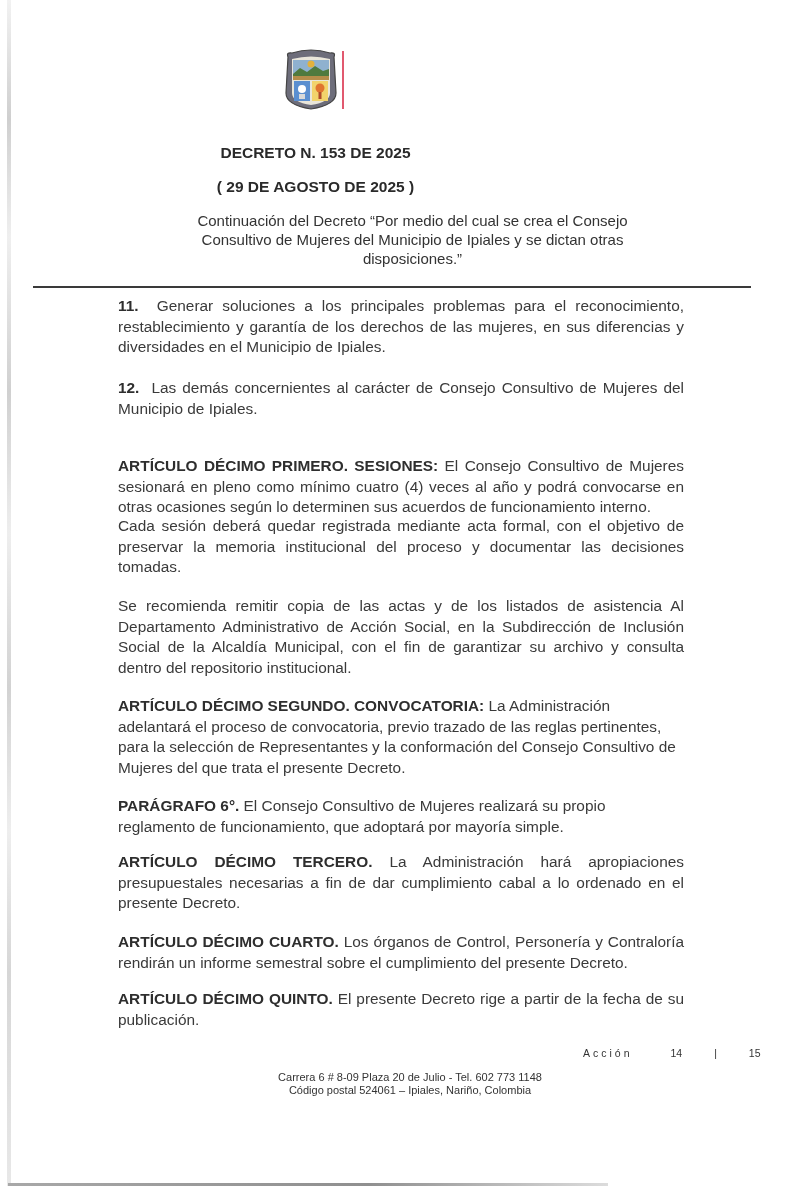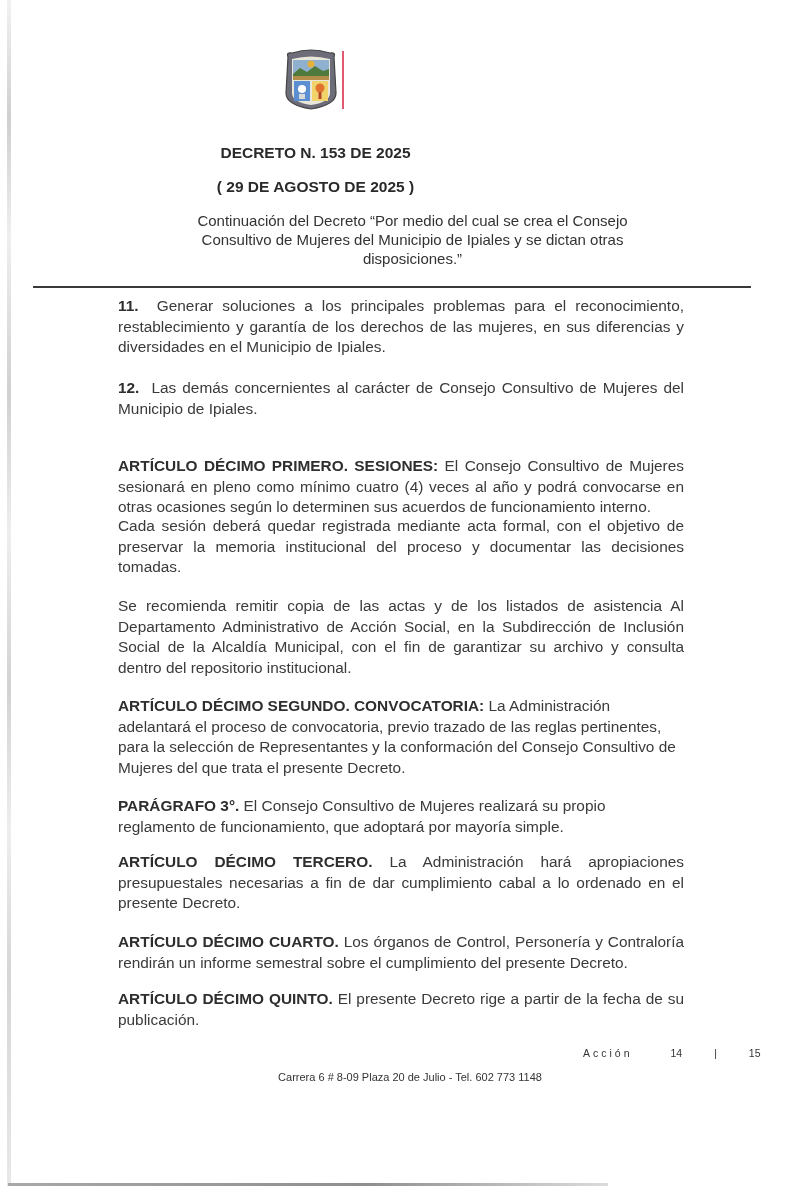--- a/index.html
+++ b/index.html
@@ -81,28 +81,29 @@
 <div class="para" style="top:378px"><b>12.</b><span style="white-space:pre-wrap">  Las demás concernientes al carácter de Consejo Consultivo de Mujeres del Municipio de Ipiales.</span></div>
 
 <div class="para" style="top:456px"><b>ARTÍCULO DÉCIMO PRIMERO. SESIONES:</b><span> El Consejo Consultivo de Mujeres sesionará en pleno como mínimo cuatro (4) veces al año y podrá convocarse en otras ocasiones según lo determinen sus acuerdos de funcionamiento interno.</span></div>
 
 <div class="para" style="top:516px">Cada sesión deberá quedar registrada mediante acta formal, con el objetivo de preservar la memoria institucional del proceso y documentar las decisiones tomadas.</div>
 
 <div class="para" style="top:596px">Se recomienda remitir copia de las actas y de los listados de asistencia Al Departamento Administrativo de Acción Social, en la Subdirección de Inclusión Social de la Alcaldía Municipal, con el fin de garantizar su archivo y consulta dentro del repositorio institucional.</div>
 
 <div class="para ragged" style="top:696px"><b>ARTÍCULO DÉCIMO SEGUNDO. CONVOCATORIA:</b><span> La Administración adelantará el proceso de convocatoria, previo trazado de las reglas pertinentes, para la selección de Representantes y la conformación del Consejo Consultivo de Mujeres del que trata el presente Decreto.</span></div>
 
-<div class="para ragged" style="top:796px"><b>PARÁGRAFO 3°.</b><span> El Consejo Consultivo de Mujeres realizará su propio reglamento de funcionamiento, que adoptará por mayoría simple.</span></div>
+<div class="para ragged" style="top:796px"><b>PARÁGRAFO 6°.</b><span> El Consejo Consultivo de Mujeres realizará su propio reglamento de funcionamiento, que adoptará por mayoría simple.</span></div>
 
 <div class="para" style="top:852px"><b>ARTÍCULO DÉCIMO TERCERO.</b><span> La Administración hará apropiaciones presupuestales necesarias a fin de dar cumplimiento cabal a lo ordenado en el presente Decreto.</span></div>
 
 <div class="para" style="top:932px"><b>ARTÍCULO DÉCIMO CUARTO.</b><span> Los órganos de Control, Personería y Contraloría rendirán un informe semestral sobre el cumplimiento del presente Decreto.</span></div>
 
 <div class="para" style="top:989px"><b>ARTÍCULO DÉCIMO QUINTO.</b><span> El presente Decreto rige a partir de la fecha de su publicación.</span></div>
 
 <div class="page-num">
   <span>Acción</span>
   <span class="num">14</span><span class="num">|</span><span class="num">15</span>
 </div>
 
 <div class="footer">
   <div>Carrera 6 # 8-09 Plaza 20 de Julio - Tel. 602 773 1148</div>
+  <div>Código postal 524061 – Ipiales, Nariño, Colombia</div>
 </div>
 
 </body></html>

